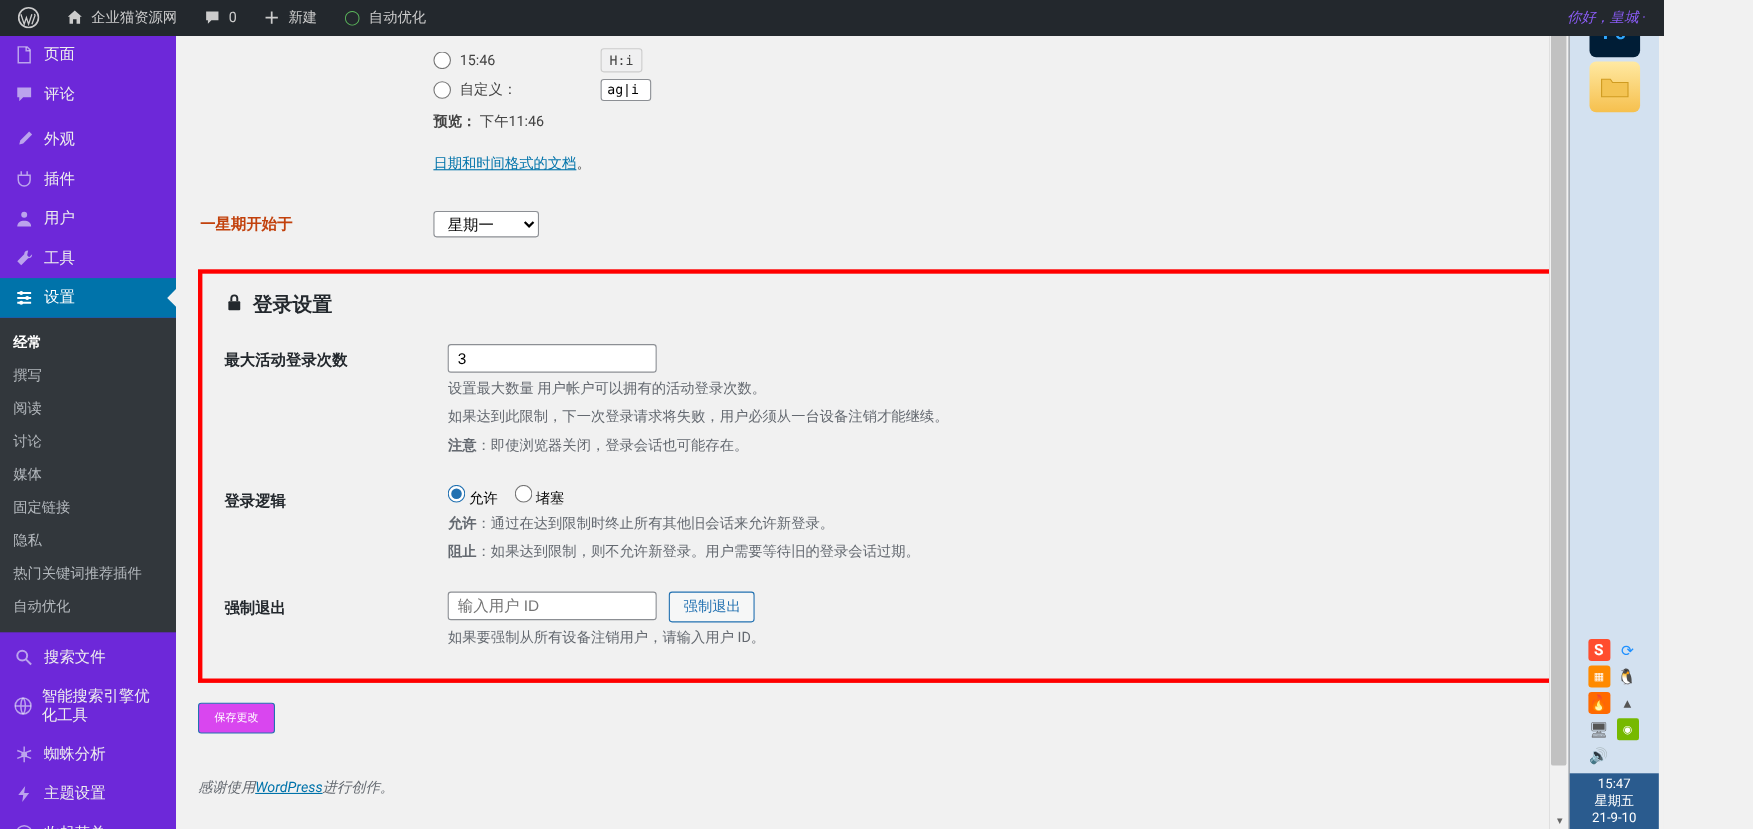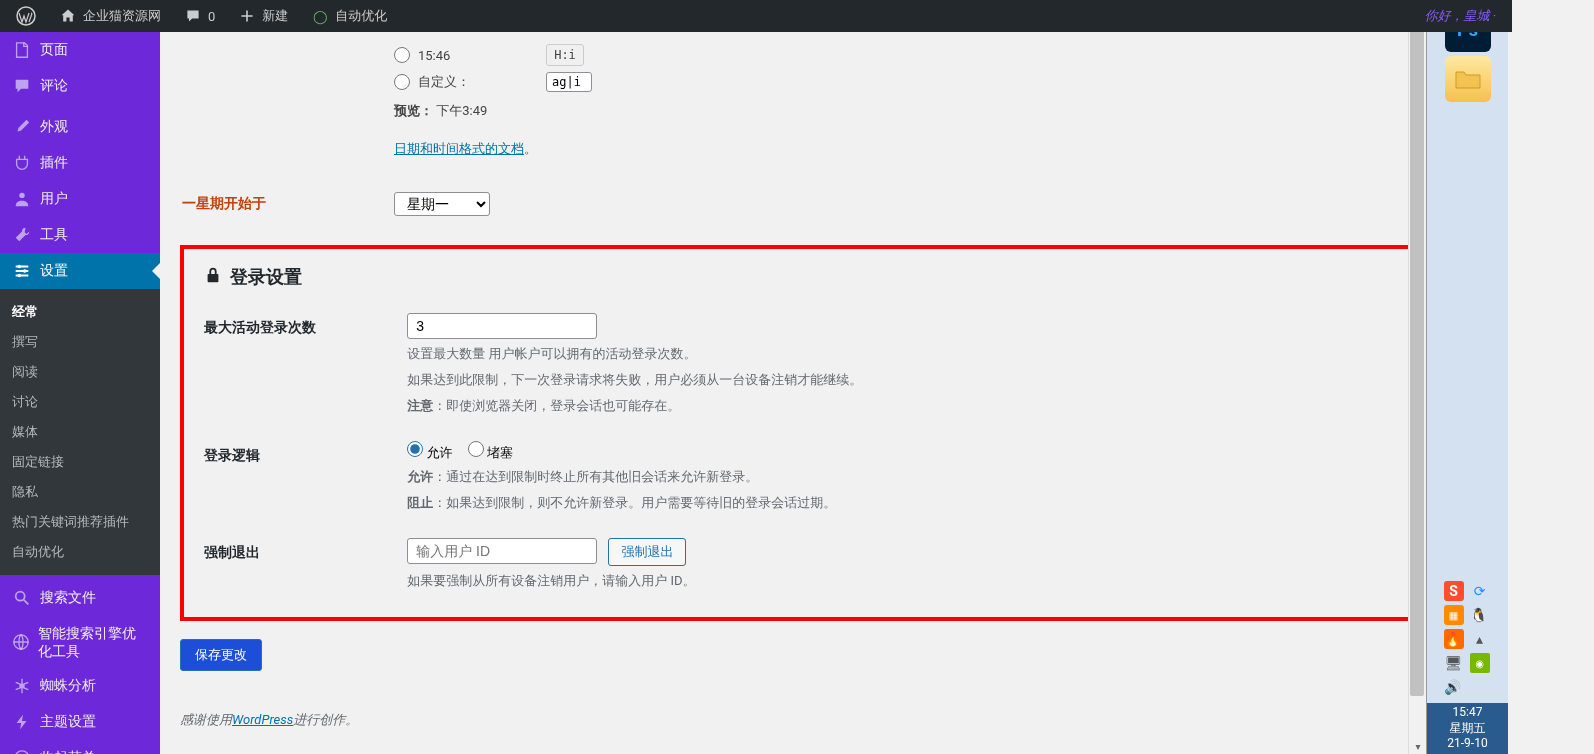--- a/index.html
+++ b/index.html
@@ -27,21 +27,21 @@
 .form-table td { padding: 15px 10px; font-size: 13px; color: #444; }
 .radio-opt { display: flex; align-items: center; gap: 8px; margin-bottom: 6px; }
 .code-box { display: inline-block; padding: 3px 6px; background: #f0f0f1; border: 1px solid #ccc; border-radius: 3px; font-family: Consolas, monospace; font-size: 12px; min-width: 38px; text-align: center; }
 .custom-input { width: 46px; padding: 2px 5px; border: 1px solid #8c8f94; border-radius: 3px; font-family: Consolas, monospace; font-size: 12px; }
 .link-blue { color: #0073aa; text-decoration: underline; cursor: pointer; }
 select { padding: 2px 24px 2px 8px; border: 1px solid #8c8f94; border-radius: 3px; background: #fff; font-size: 14px; }
 .red-box { border: 4px solid #ff0000; padding: 16px 20px; margin: 10px 0 18px 0; }
 .section-title { display: flex; align-items: center; gap: 8px; font-size: 18px; font-weight: 600; color: #23282d; margin-bottom: 10px; font-family: Liberation Serif, serif; }
 .text-input { padding: 4px 8px; border: 1px solid #8c8f94; border-radius: 3px; font-size: 14px; width: 190px; }
 .desc { color: #646970; font-size: 13px; margin-top: 4px; line-height: 1.7; }
-.btn-primary { background: #1d4ed8; color: #fff; border: 1px solid #2271b1; padding: 6px 14px; border-radius: 3px; font-size: 13px; cursor: pointer; }
+.btn-primary { background: #d946ef; color: #fff; border: 1px solid #2271b1; padding: 6px 14px; border-radius: 3px; font-size: 10px; cursor: pointer; }
 .btn-secondary { background: #f6f7f7; color: #2271b1; border: 1px solid #2271b1; padding: 4px 12px; border-radius: 3px; font-size: 13px; cursor: pointer; }
 .footer-note { color: #646970; font-style: italic; font-size: 13px; margin-top: 40px; }
 .version { position: absolute; bottom: 20px; right: 20px; color: #646970; font-size: 13px; font-style: normal; }
 input[type=radio] { width: 16px; height: 16px; accent-color: #2271b1; }
 .field-row { margin-bottom: 24px; }
 .field-label { font-weight: 600; font-size: 14px; color: #23282d; display: inline-block; width: 200px; vertical-align: top; padding-top: 6px; }
 .field-body { display: inline-block; vertical-align: top; width: calc(100% - 220px); }
 .taskbar { position: absolute; right: 0; top: 0; bottom: 0; width: 82px; background: #d3e1f0; border-left: 1px solid #999; display: flex; flex-direction: column; align-items: center; padding-top: 4px; }
 .task-icon { width: 46px; height: 46px; margin: 2px 0; background: #4a7ab0; border-radius: 6px; display: flex; align-items: center; justify-content: center; color: #fff; font-size: 18px; cursor: pointer; }
 .task-icon.ps { background: #001d36; color: #31a8ff; font-weight: bold; }
@@ -238,21 +238,21 @@
             <span style="width:120px;display:inline-block">15:46</span>
             <span class="code-box">H:i</span>
           </div>
           <div class="radio-opt">
             <input type="radio" name="tf" style="">
             <span style="width:120px;display:inline-block">自定义：</span>
             <input class="custom-input" value="ag|i" style="">
           </div>
           <div style="margin-top:10px">
             <strong>预览：</strong>
-            <span>下午3:49</span>
+            <span>下午11:46</span>
           </div>
           <div style="margin-top:20px">
             <a class="link-blue">日期和时间格式的文档</a><span>。</span>
           </div>
         </td>
       </tr>
       <tr>
         <th>一星期开始于</th>
         <td>
           <select>

